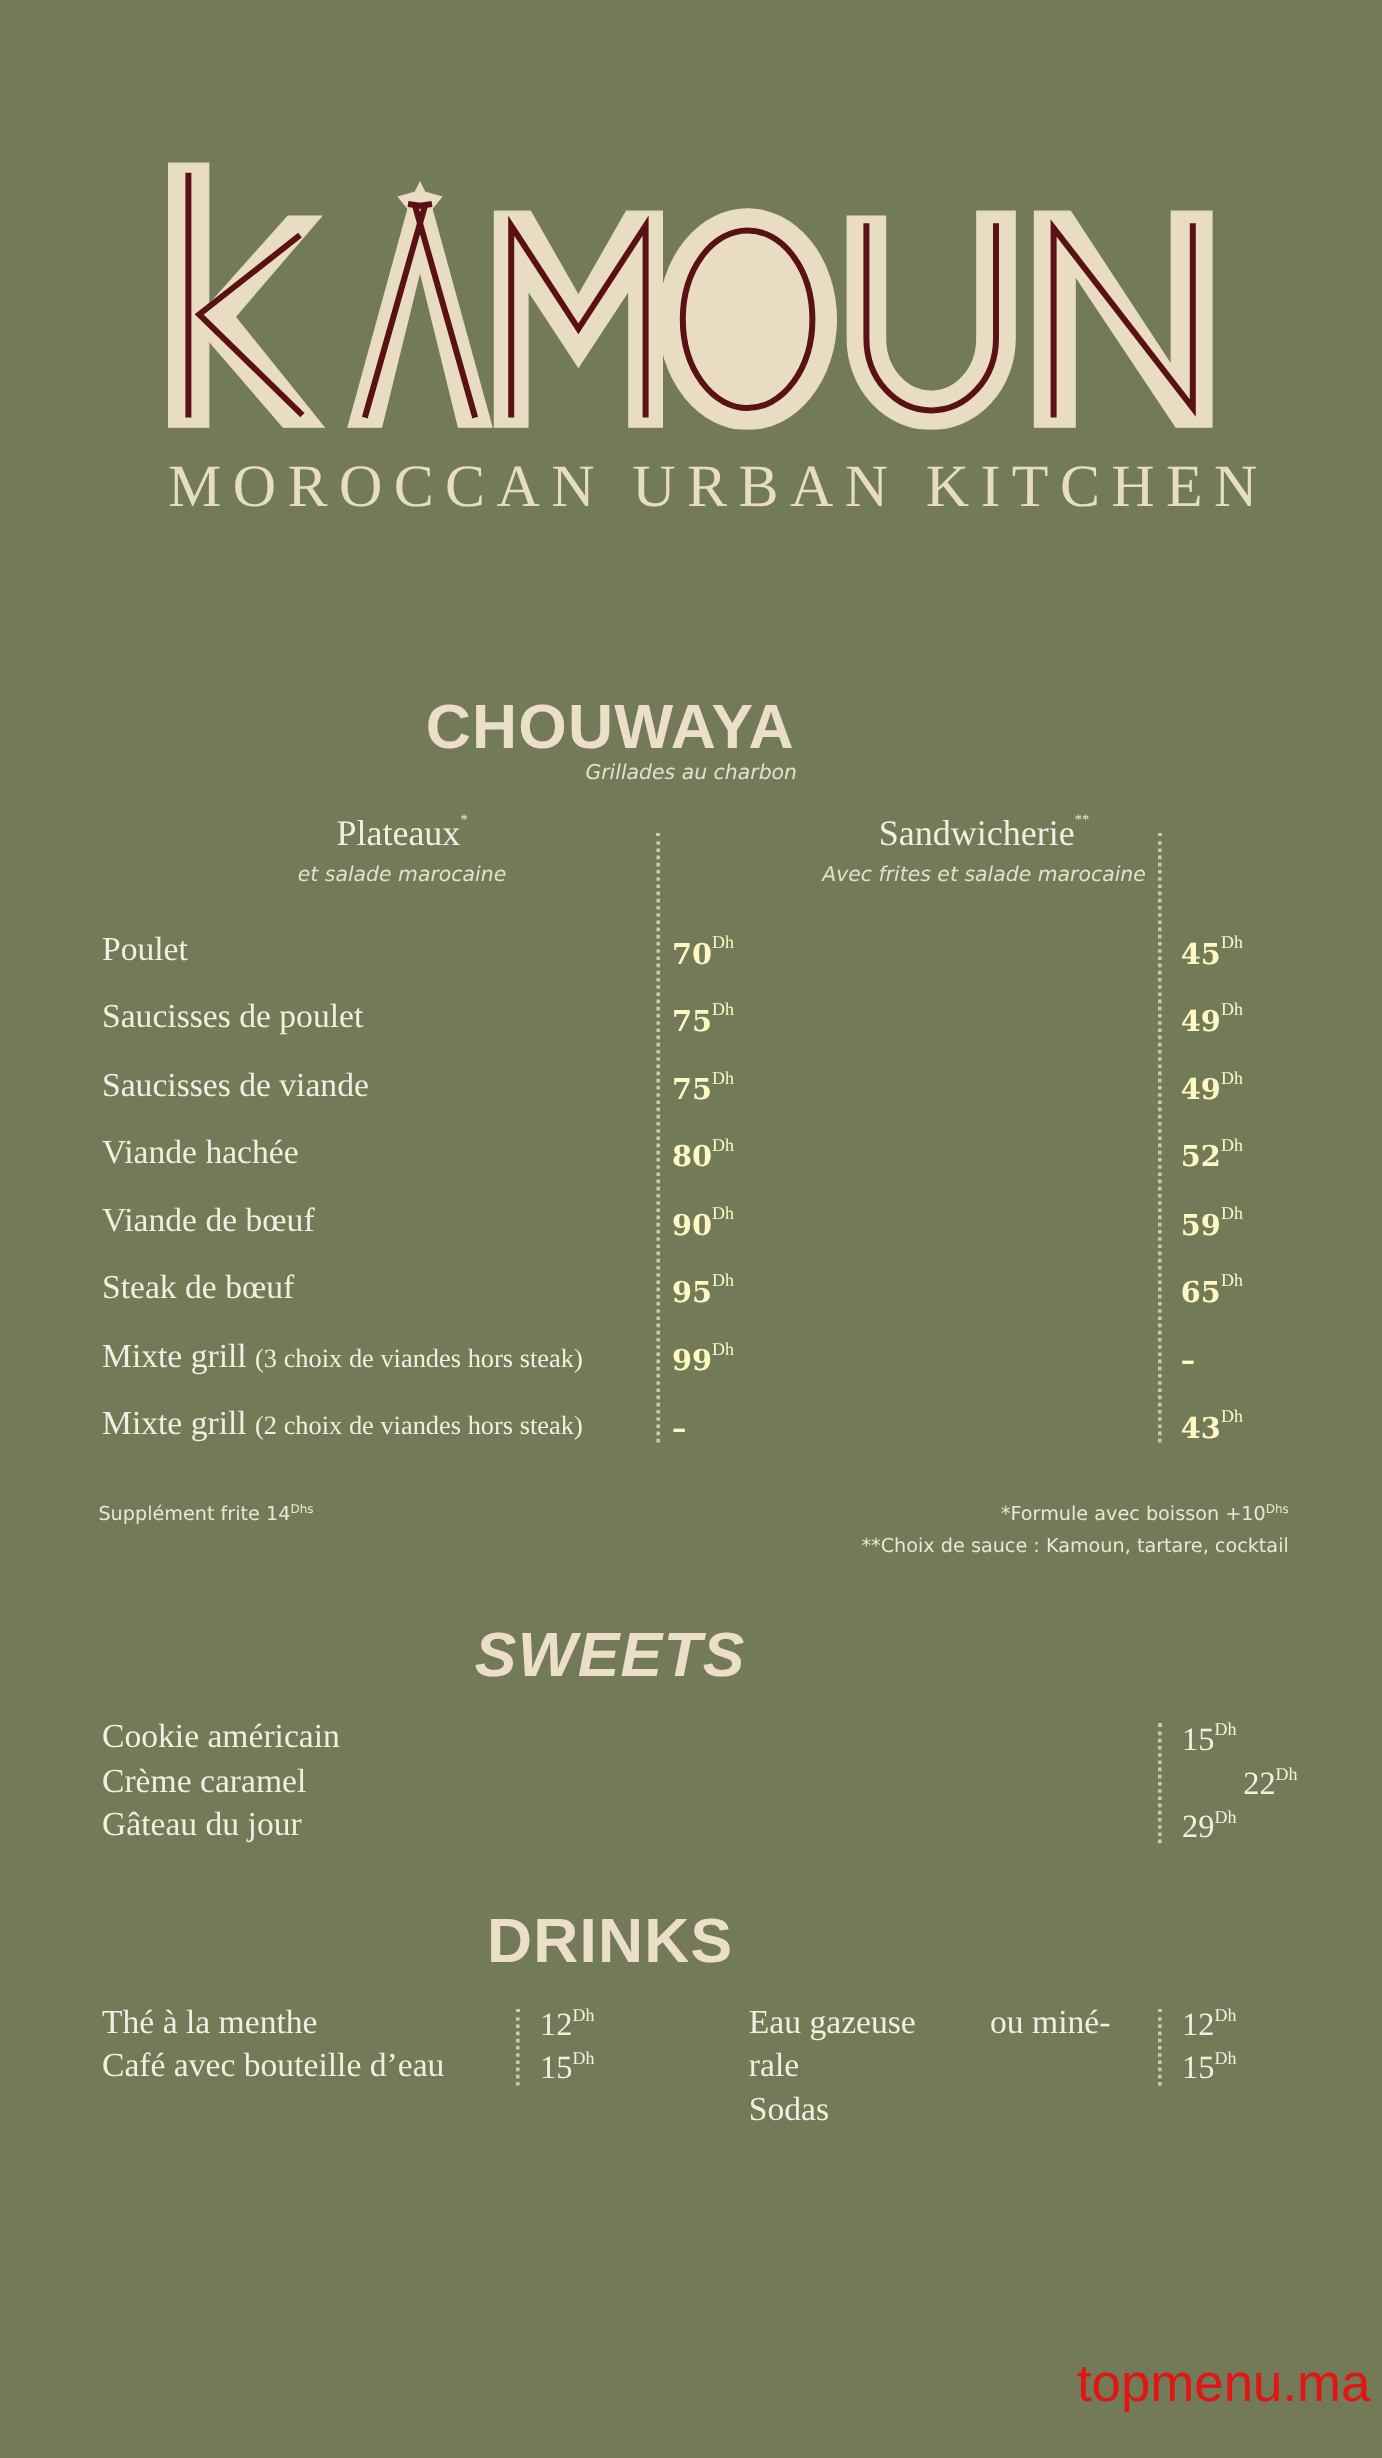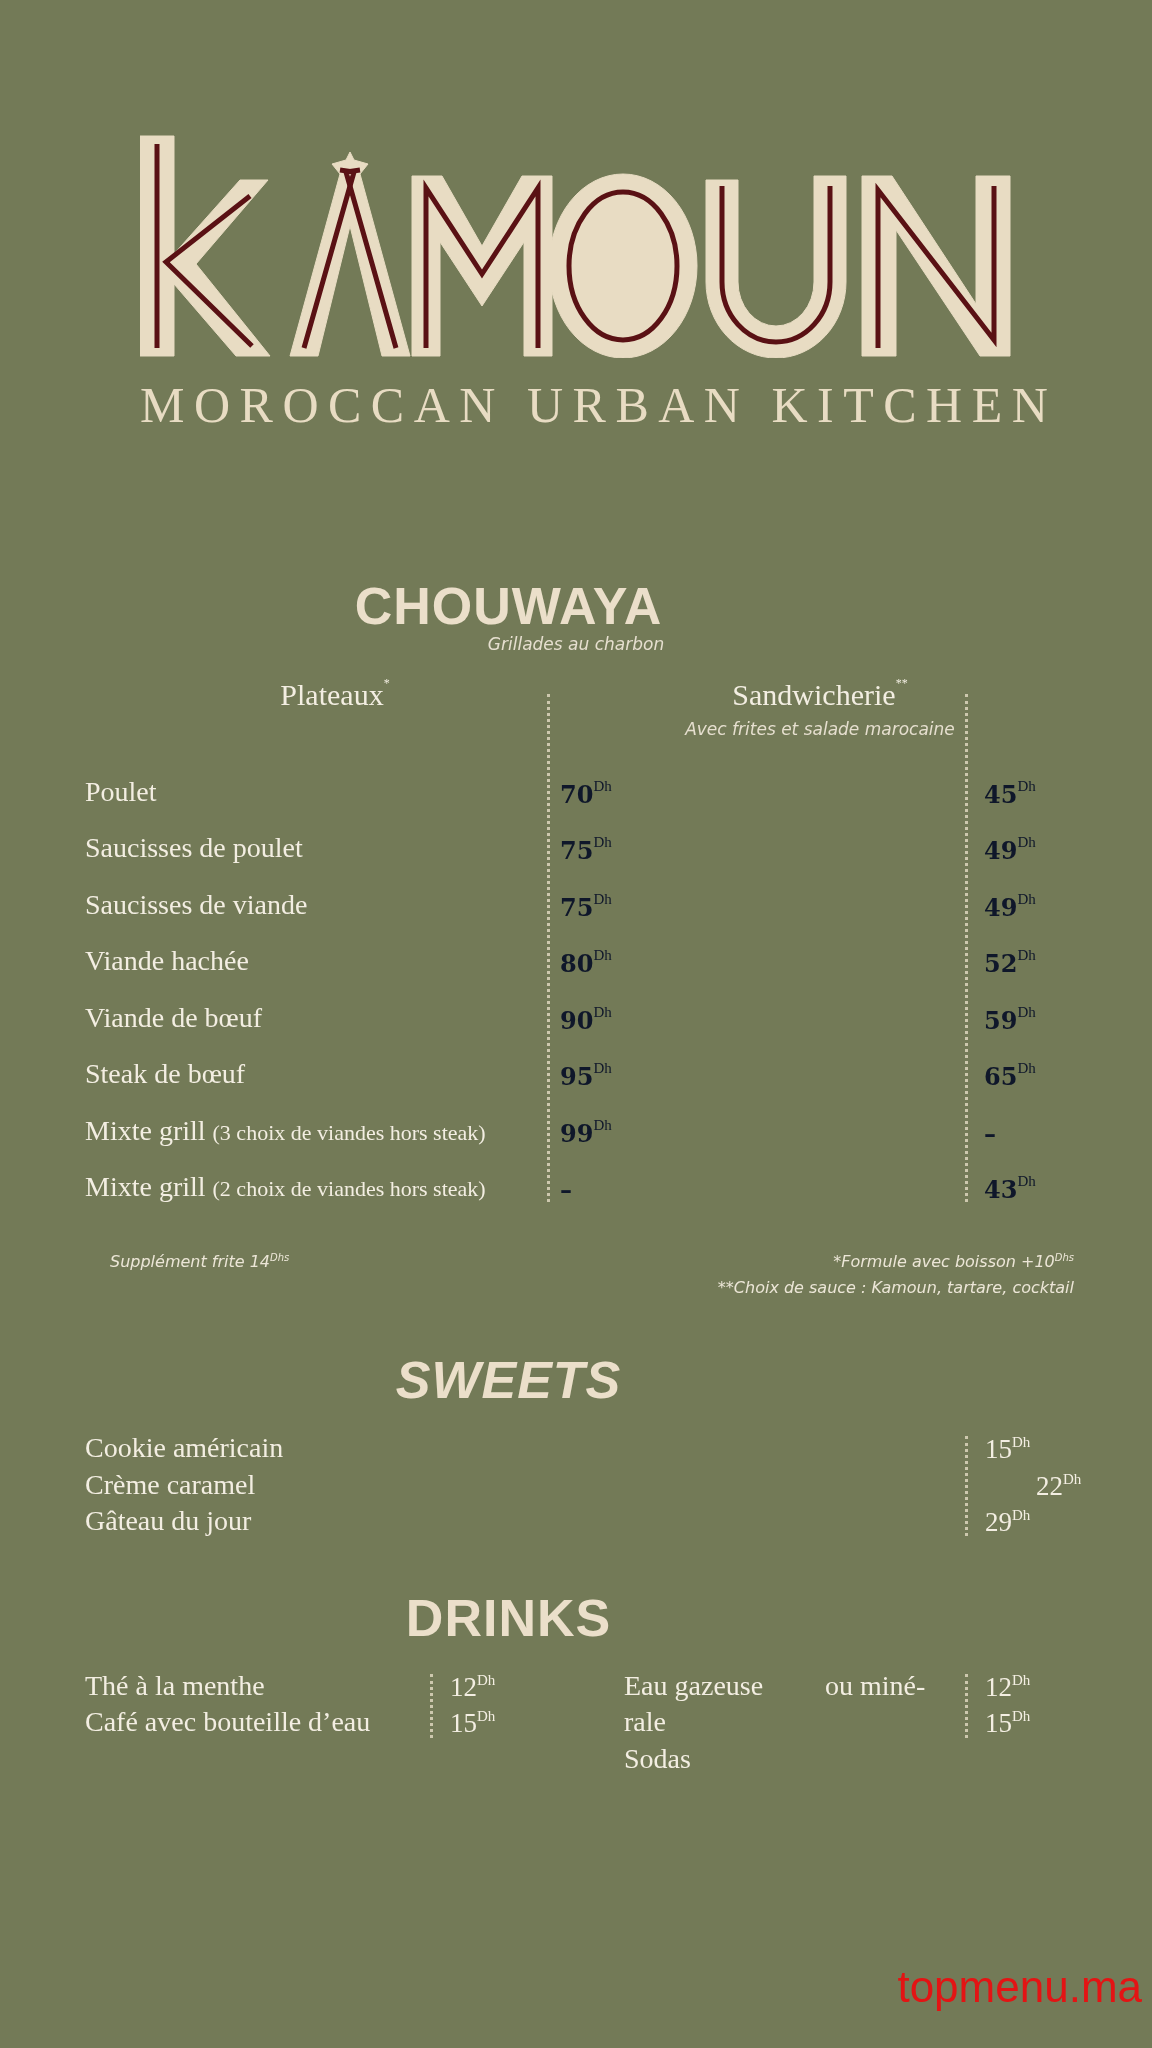--- a/index.html
+++ b/index.html
@@ -8,23 +8,23 @@
   .logo-svg{left:140px;top:134px;}
   .tagline{left:140px;top:376px;width:872px;font-family:"Liberation Serif",serif;font-size:50px;letter-spacing:9.5px;color:#e8dcc3;white-space:nowrap;}
   .section-title{left:0;width:1017px;text-align:center;font-family:"Liberation Sans","DejaVu Sans",sans-serif;font-weight:bold;font-size:52px;color:#ebdfca;letter-spacing:1px;}
   .subtitle{left:0;width:1152px;text-align:center;font-family:"DejaVu Sans",sans-serif;font-style:italic;font-size:17px;color:#e6dfcf;}
   .col-head{text-align:center;font-family:"Liberation Serif",serif;font-size:30px;color:#f3eee2;}
   .col-head sup{font-size:12px;vertical-align:top;position:relative;top:-2px;}
   .col-sub{text-align:center;font-family:"DejaVu Sans",sans-serif;font-style:italic;font-size:17px;color:#e6dfcf;line-height:26px;}
   .vdots{border-left:3px dotted #cdc8ae;width:0;}
   .item{font-size:28px;color:#f3eee2;white-space:nowrap;}
   .item .note{font-size:22px;}
-  .price{font-family:"DejaVu Serif",serif;font-weight:bold;font-size:24px;color:#0f172a;white-space:nowrap;}
+  .price{font-family:"DejaVu Serif",serif;font-weight:bold;font-size:24px;color:#fef9c3;white-space:nowrap;}
   .price sup{font-family:"Liberation Serif",serif;font-weight:normal;font-size:15px;vertical-align:top;position:relative;top:-2px;}
-  .foot{font-family:"DejaVu Sans",sans-serif;font-style:italic;font-size:16px;color:#ece6d7;white-space:nowrap;margin-left:28px;}
+  .foot{font-family:"DejaVu Sans",sans-serif;font-size:16px;color:#ece6d7;white-space:nowrap;}
   .foot sup{font-size:10px;}
   .sweet{font-size:28px;color:#f3eee2;white-space:nowrap;}
   .sprice{font-size:27px;color:#f3eee2;}
   .sprice sup{font-size:15px;vertical-align:top;}
   .watermark{right:10px;top:1962px;font-family:"Liberation Sans",sans-serif;font-size:44px;color:#e31414;}
 </style>
 </head>
 <body>
 
 <div class="abs logo-svg">
@@ -57,20 +57,21 @@
 </div>
 <div class="abs tagline">MOROCCAN URBAN KITCHEN</div>
 
 <div class="abs section-title" style="top:576px;">CHOUWAYA</div>
 <div class="abs subtitle" style="top:634px;">Grillades au charbon</div>
 
 <div class="abs col-head" style="left:135px;width:400px;top:678px;">
   <span>Plateaux</span><sup>*</sup>
 </div>
 <div class="abs col-sub" style="left:135px;width:400px;top:716px;">
+  <div>et salade marocaine</div>
 </div>
 <div class="abs col-head" style="left:620px;width:400px;top:678px;">
   <span>Sandwicherie</span><sup>**</sup>
 </div>
 <div class="abs col-sub" style="left:620px;width:400px;top:716px;">
   <div>Avec frites et salade marocaine</div>
 </div>
 
 <div class="abs vdots" style="left:547px;top:694px;height:508px;"></div>
 <div class="abs vdots" style="left:965px;top:694px;height:508px;"></div>

